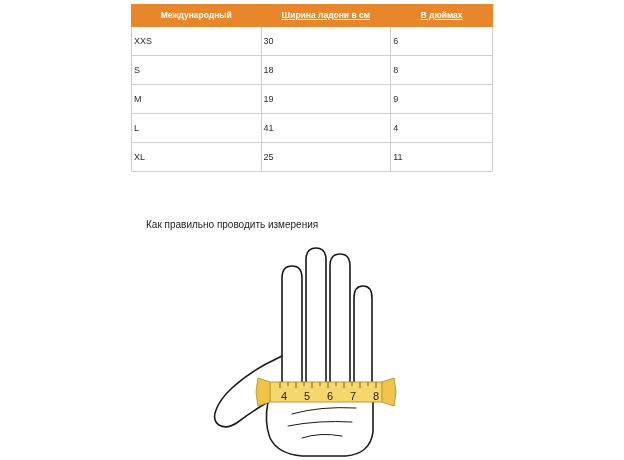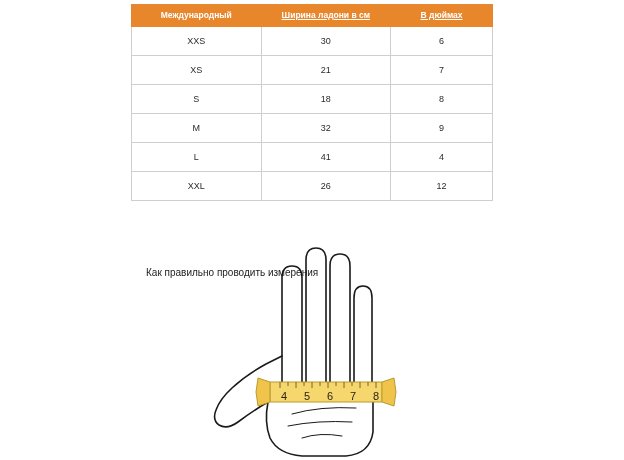--- a/index.html
+++ b/index.html
@@ -33,40 +33,38 @@
     color: #ffffff;
     font-size: 8.5px;
     font-weight: bold;
     text-align: center;
     padding: 6px 2px;
     border: 1px solid #e8862c;
     line-height: 1.1;
   }
   .size-table td {
     border: 1px solid #cfcfcf;
-    text-align: center;
     font-size: 9px;
     color: #2b2b2b;
     padding: 7px 2px;
     height: 14px;
     background: #ffffff;
   }
   .col-a { width: 36%; }
   .col-b { width: 36%; text-decoration: underline; }
   .col-c { width: 28%; text-decoration: underline; }
 
   
   .caption {
     position: absolute;
     left: 146px;
     top: 219px;
     font-size: 10px;
     color: #222222;
     font-weight: normal;
-    margin-top: 48px;
   }
 
   
   .illustration {
     position: absolute;
     left: 170px;
     top: 236px;
     width: 290px;
     height: 222px;
   }
@@ -84,43 +82,38 @@
         <th class="col-c">В дюймах</th>
       </tr>
     </thead>
     <tbody>
       <tr>
         <td>XXS</td>
         <td>30</td>
         <td>6</td>
       </tr>
       <tr>
-        <td>XS</td>
-        <td>21</td>
-        <td>7</td>
-      </tr>
-      <tr>
         <td>S</td>
         <td>18</td>
         <td>8</td>
       </tr>
       <tr>
         <td>M</td>
-        <td>32</td>
+        <td>19</td>
         <td>9</td>
       </tr>
       <tr>
         <td>L</td>
         <td>41</td>
         <td>4</td>
       </tr>
       <tr>
-        <td>XXL</td>
-        <td>26</td>
-        <td>12</td>
+        <td>XL</td>
+        <td>25</td>
+        <td>11</td>
       </tr>
     </tbody>
   </table>
 
   <div class="caption">Как правильно проводить измерения</div>
 
   <div class="illustration">
     <svg width="290" height="222" viewBox="0 0 290 222" xmlns="http://www.w3.org/2000/svg">
 
       <g fill="none" stroke="#1a1a1a" stroke-width="1.6" stroke-linejoin="round" stroke-linecap="round">

